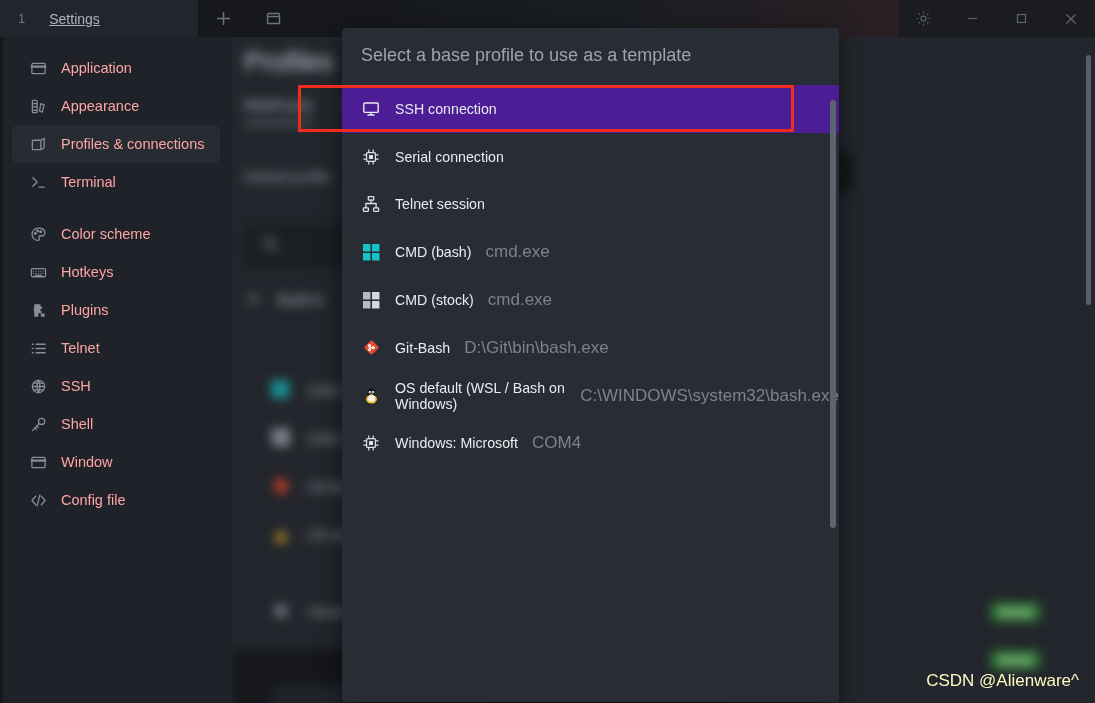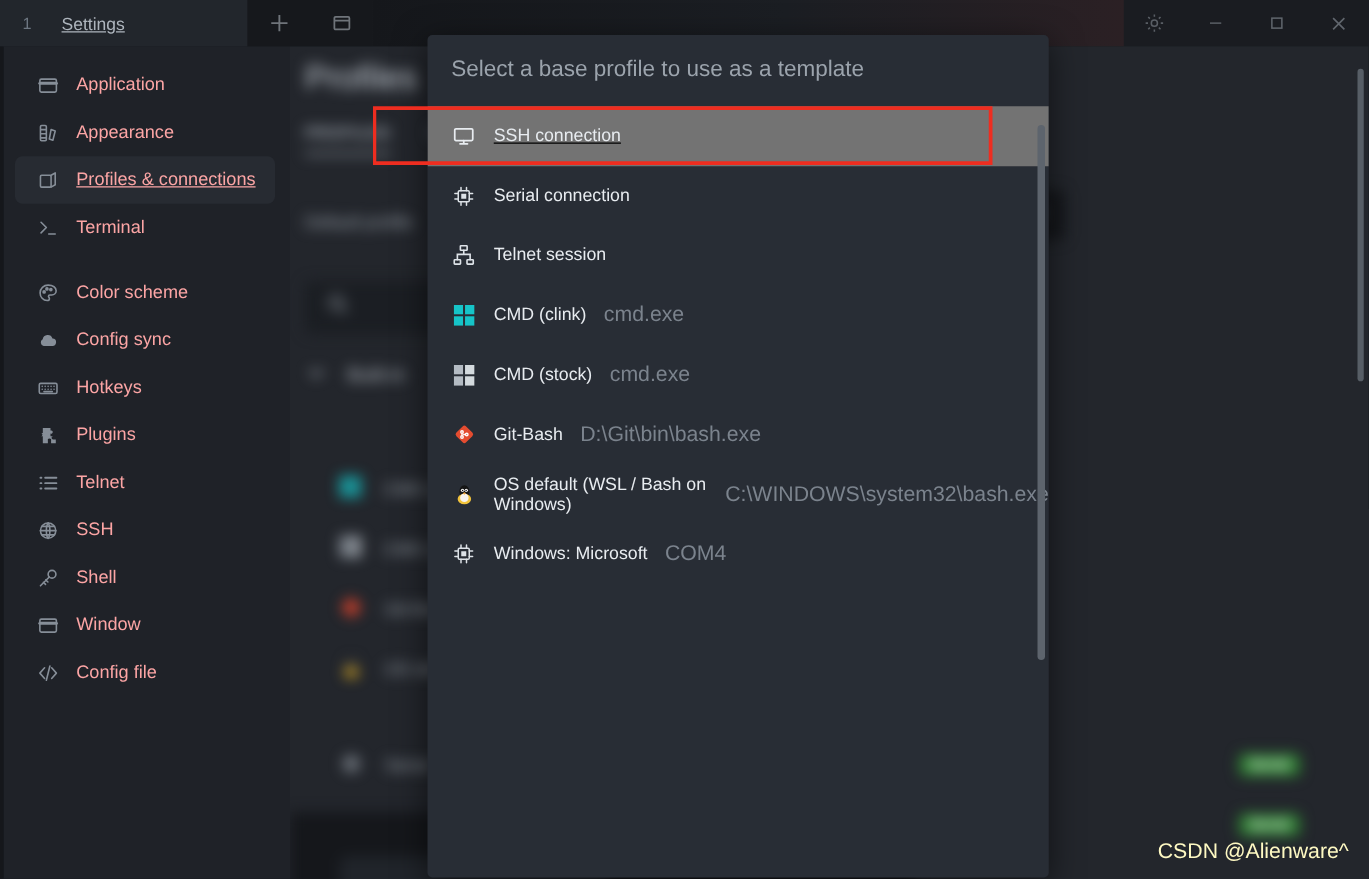--- a/index.html
+++ b/index.html
@@ -59,21 +59,21 @@
     display: flex; align-items: center;
     gap: 14px;
     height: 38px;
     margin: 0 12px;
     padding-left: 18px;
     border-radius: 6px;
     color: #fca5a5;
     font-size: 14.5px;
     cursor: pointer;
   }
-  .nav-item.sel { background: #272b32; text-decoration: underline; }
+  .nav-item.sel { background: #272b32; }
   .nav-item .nicon {
     width: 17px; height: 17px;
     display: flex; align-items: center; justify-content: center;
     color: #868e98; flex: 0 0 17px;
   }
   .nav-gap { height: 14px; }
 
   
   .main {
     position: absolute; top: 37px; left: 232px;
@@ -172,21 +172,21 @@
     position: absolute; left: 19px; top: 17px;
     font-size: 18px; color: #9ba3ac; font-weight: 400;
   }
   .modal-list { position: absolute; left: 0; top: 57px; width: 497px; }
   .mrow {
     display: flex; align-items: center;
     height: 47.8px;
     padding-left: 19px; gap: 14px;
     cursor: pointer;
   }
-  .mrow.sel { background: #737373; text-decoration: underline; }
+  .mrow.sel { background: #4c1d95; }
   .mrow .mlabel { color: #e8ecf0; font-size: 14.2px; }
   .mrow .mdesc  { color: #7b838d; font-size: 17px; }
   .mrow .micon {
     width: 20px; flex: 0 0 20px;
     display: flex; align-items: center; justify-content: center;
   }
   .modal-scrollbar {
     position: absolute; right: 3px; top: 72px;
     width: 6px; height: 428px;
     background: #5d646d; border-radius: 4px;
@@ -370,28 +370,20 @@
         <div class="nav-item">
           <span class="nicon">
             <svg width="17" height="17" viewBox="0 0 18 18" fill="none" stroke="#868e98" stroke-width="1.35" stroke-linecap="round" stroke-linejoin="round">
               <path d="M9 2.2c-3.8 0-6.8 2.9-6.8 6.6 0 3.6 2.6 6.5 6 6.5 1.3 0 1.9-.8 1.9-1.6 0-1 -.8-1.3-.8-2 0-.6.5-1.1 1.2-1.1h1.6c2 0 3.7-1.6 3.7-3.6 0-2.7-2.6-4.8-6.8-4.8z"></path>
               <circle cx="5.6" cy="8" r=".9" fill="#868e98"></circle>
               <circle cx="8" cy="5.4" r=".9" fill="#868e98"></circle>
               <circle cx="11.3" cy="6" r=".9" fill="#868e98"></circle>
             </svg>
           </span>
           <span>Color scheme</span>
-        </div>
-        <div class="nav-item">
-          <span class="nicon">
-            <svg width="17" height="17" viewBox="0 0 18 18" fill="none" stroke="#868e98" stroke-width="1.35" stroke-linecap="round" stroke-linejoin="round">
-              <path d="M5.2 13.5h7.2a3.2 3.2 0 0 0 .3-6.4 4.3 4.3 0 0 0-8.3.8A3 3 0 0 0 5.2 13.5z" fill="#868e98" stroke="none"></path>
-            </svg>
-          </span>
-          <span>Config sync</span>
         </div>
         <div class="nav-item">
           <span class="nicon">
             <svg width="17" height="17" viewBox="0 0 18 18" fill="none" stroke="#868e98" stroke-width="1.35" stroke-linecap="round" stroke-linejoin="round">
               <rect x="1.5" y="5" width="15" height="8.5" rx="1.2"></rect>
               <path d="M4 7.5h.01M6.5 7.5h.01M9 7.5h.01M11.5 7.5h.01M14 7.5h.01M4 10h.01M6.5 10h.01M9 10h.01M11.5 10h.01M14 10h.01M5.5 12h7"></path>
             </svg>
           </span>
           <span>Hotkeys</span>
         </div>
@@ -526,21 +518,21 @@
         </div>
         <div class="mrow">
           <span class="micon">
             <svg width="17" height="17" viewBox="0 0 16 16">
               <rect x="0" y="0" width="7" height="7" fill="#16c4c8"></rect>
               <rect x="8.5" y="0" width="7" height="7" fill="#16c4c8"></rect>
               <rect x="0" y="8.5" width="7" height="7" fill="#16c4c8"></rect>
               <rect x="8.5" y="8.5" width="7" height="7" fill="#16c4c8"></rect>
             </svg>
           </span>
-          <span class="mlabel">CMD (clink)</span>
+          <span class="mlabel">CMD (bash)</span>
           <span class="mdesc">cmd.exe</span>
         </div>
         <div class="mrow">
           <span class="micon">
             <svg width="17" height="17" viewBox="0 0 16 16">
               <rect x="0" y="0" width="7" height="7" fill="#b4bbc3"></rect>
               <rect x="8.5" y="0" width="7" height="7" fill="#d4dade"></rect>
               <rect x="0" y="8.5" width="7" height="7" fill="#b4bbc3"></rect>
               <rect x="8.5" y="8.5" width="7" height="7" fill="#d4dade"></rect>
             </svg>

